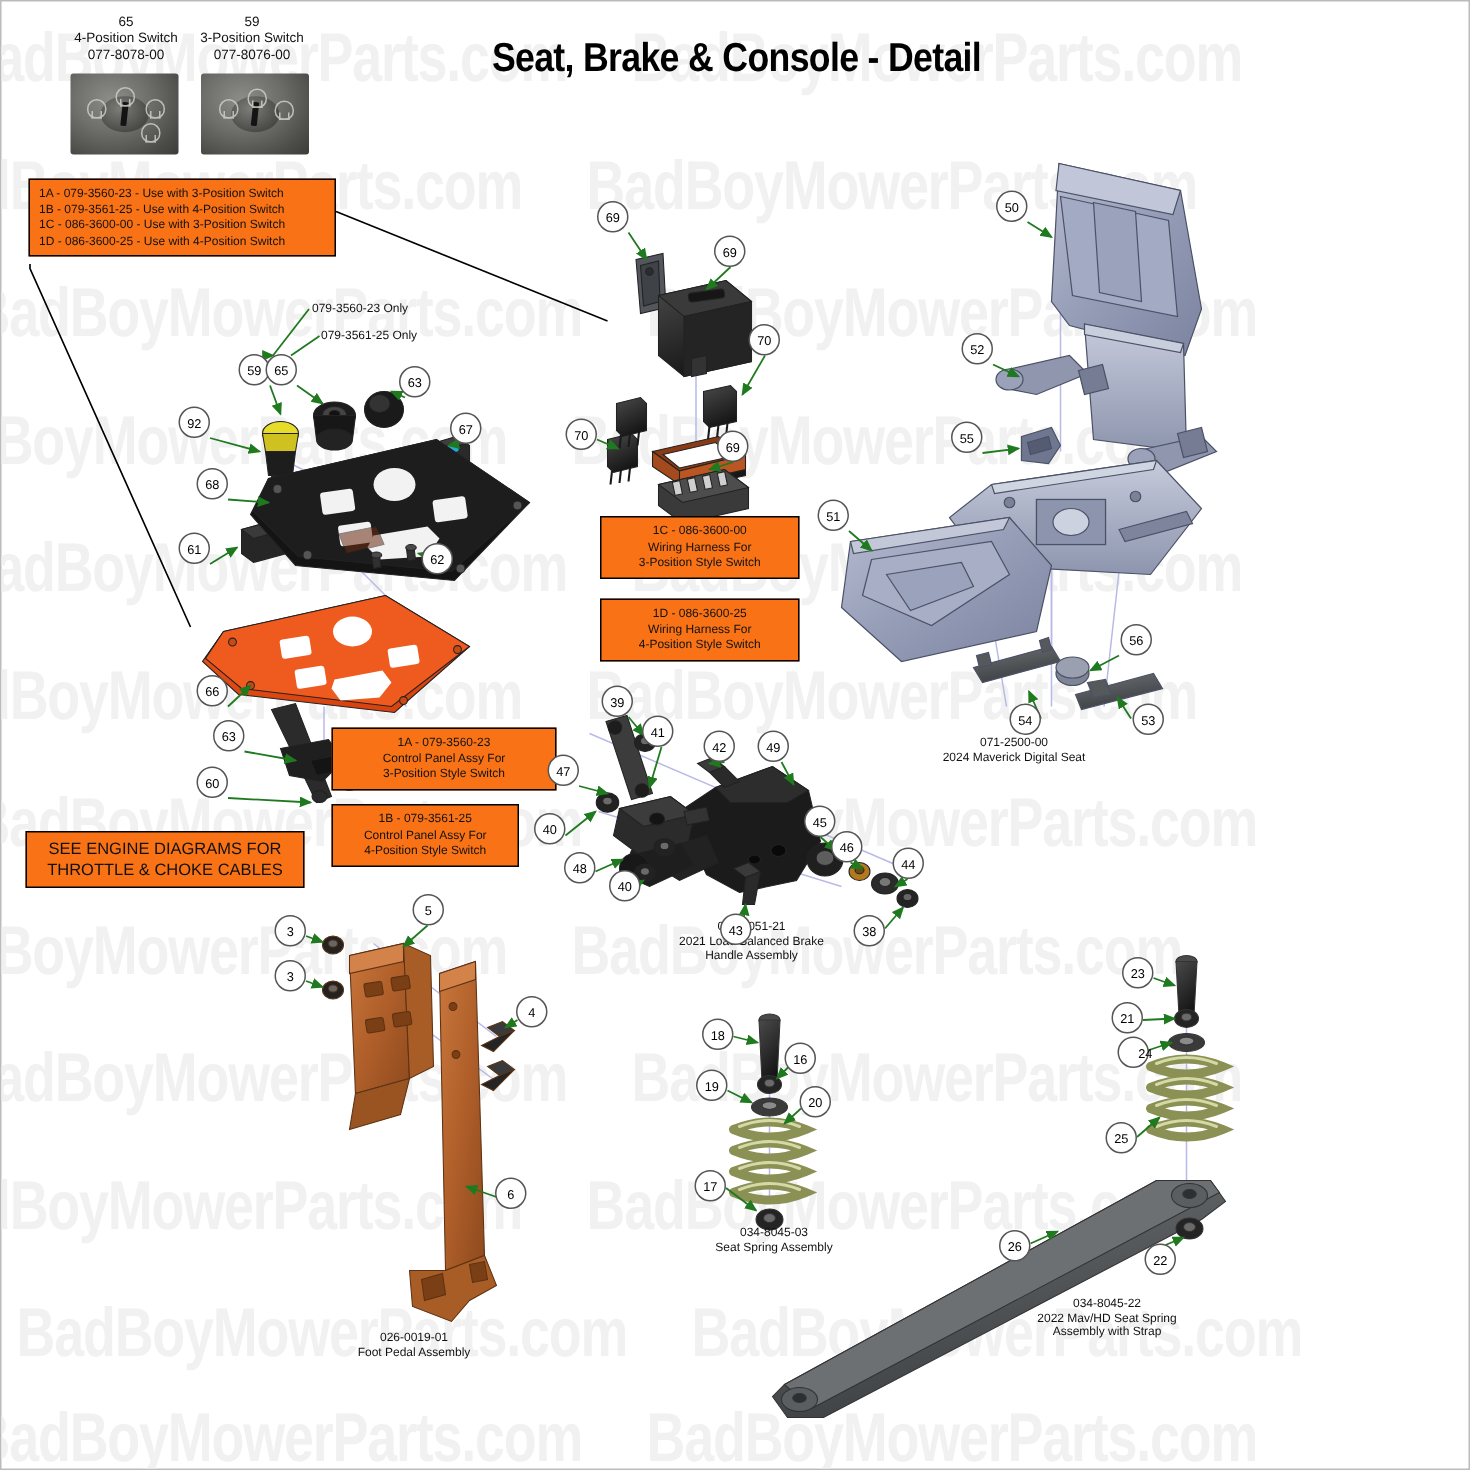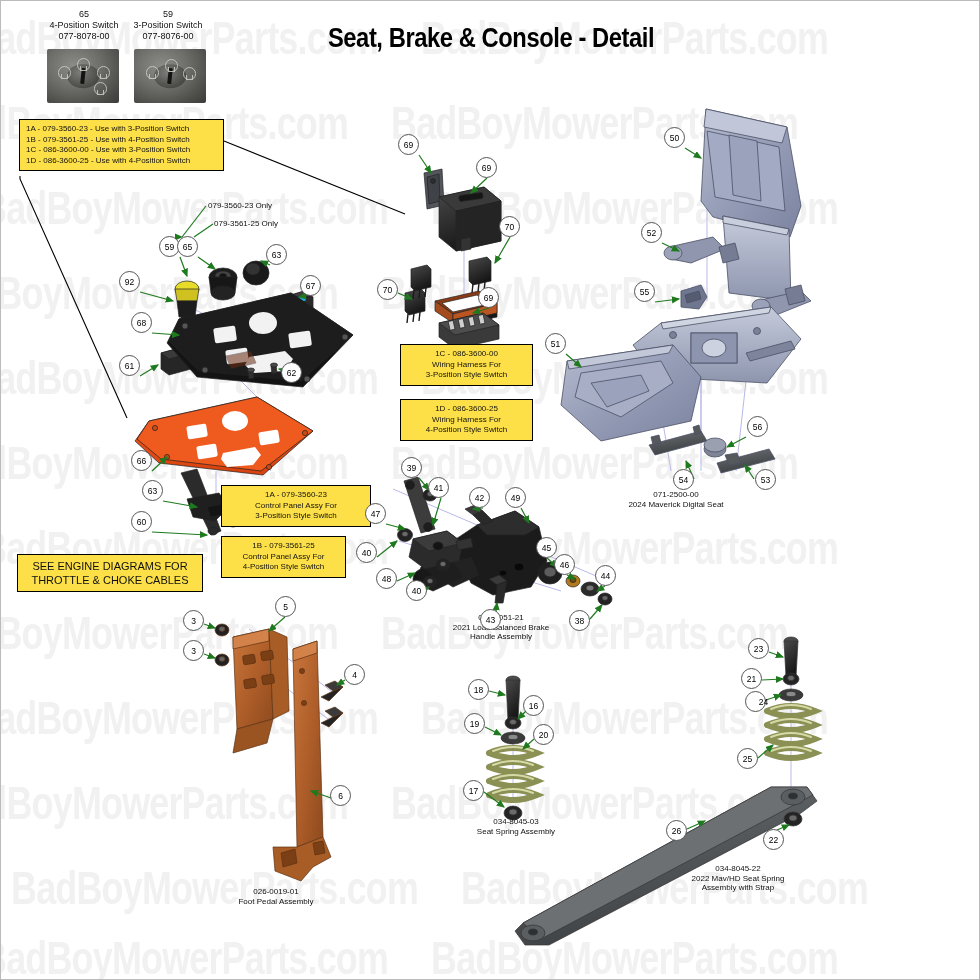--- a/index.html
+++ b/index.html
@@ -13,21 +13,21 @@
       transform:scaleX(.78);transform-origin:left center;user-select:none;z-index:0;}
   svg.layer{position:absolute;left:0;top:0;width:980px;height:980px;overflow:visible;}
 
   
   .hdr{position:absolute;text-align:center;font-size:9px;color:#111;line-height:11px;z-index:6;}
   .title{position:absolute;left:295px;top:22px;width:390px;text-align:center;
          font-size:27px;font-weight:bold;color:#000;letter-spacing:-.5px;
          transform:scaleX(.88);transform-origin:center;z-index:6;
          font-family:"Liberation Sans",sans-serif;}
   .cap{position:absolute;text-align:center;font-size:8px;color:#111;line-height:9.5px;z-index:6;}
-  .box{position:absolute;border:1px solid #000;background:#fde047;text-align:center;
+  .box{position:absolute;border:1px solid #000;background:#f97316;text-align:center;
        font-size:8px;color:#111;line-height:10.5px;padding:4px 6px;box-sizing:border-box;z-index:7;}
   .box.left{text-align:left;}
   .box.big{font-size:11px;line-height:14px;}
   .note{position:absolute;font-size:8px;color:#111;z-index:6;white-space:nowrap;}
 
   
   .cal{position:absolute;width:21px;height:21px;border-radius:50%;
        border:1px solid #555;background:#fff;color:#000;font-size:8.5px;
        display:flex;align-items:center;justify-content:center;z-index:8;box-sizing:border-box;}
 

